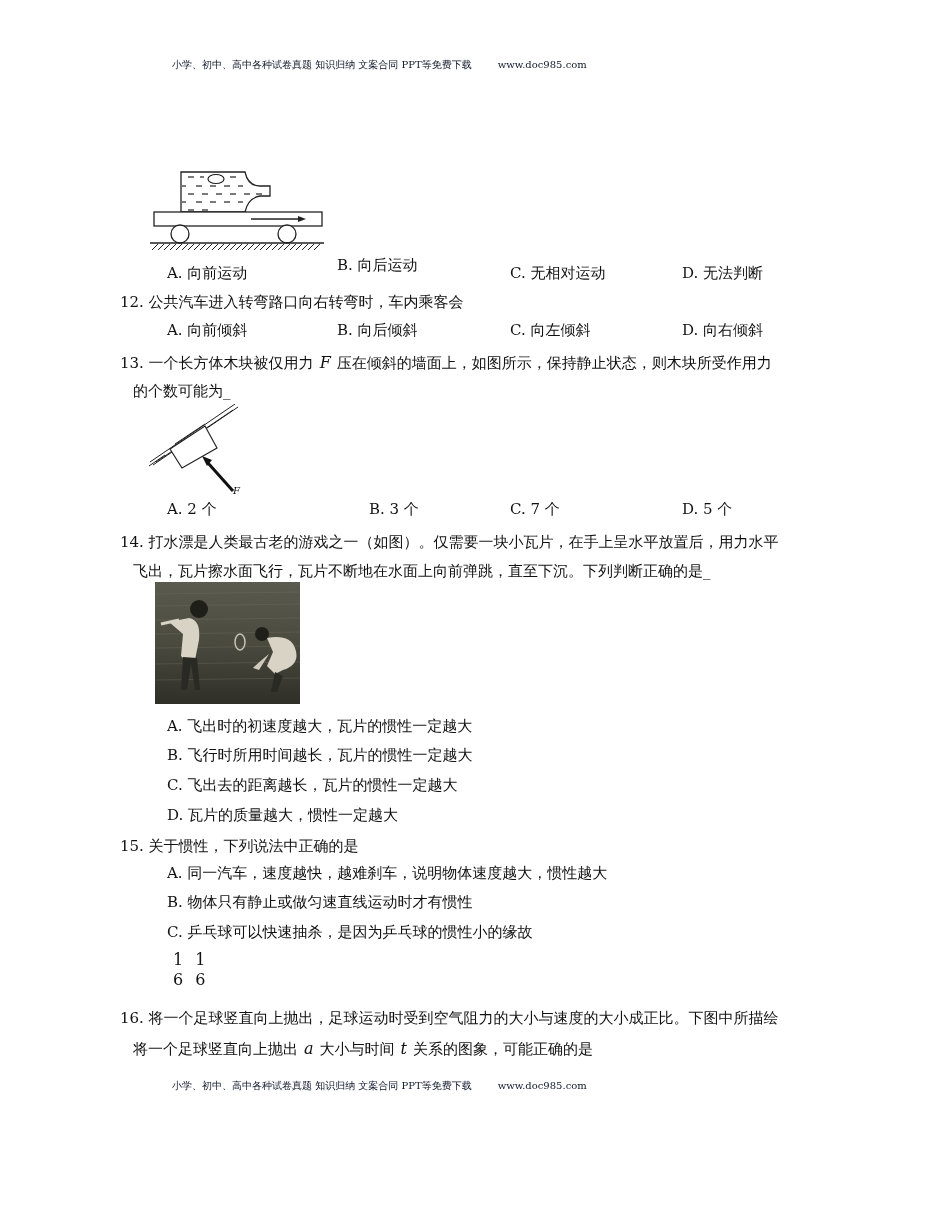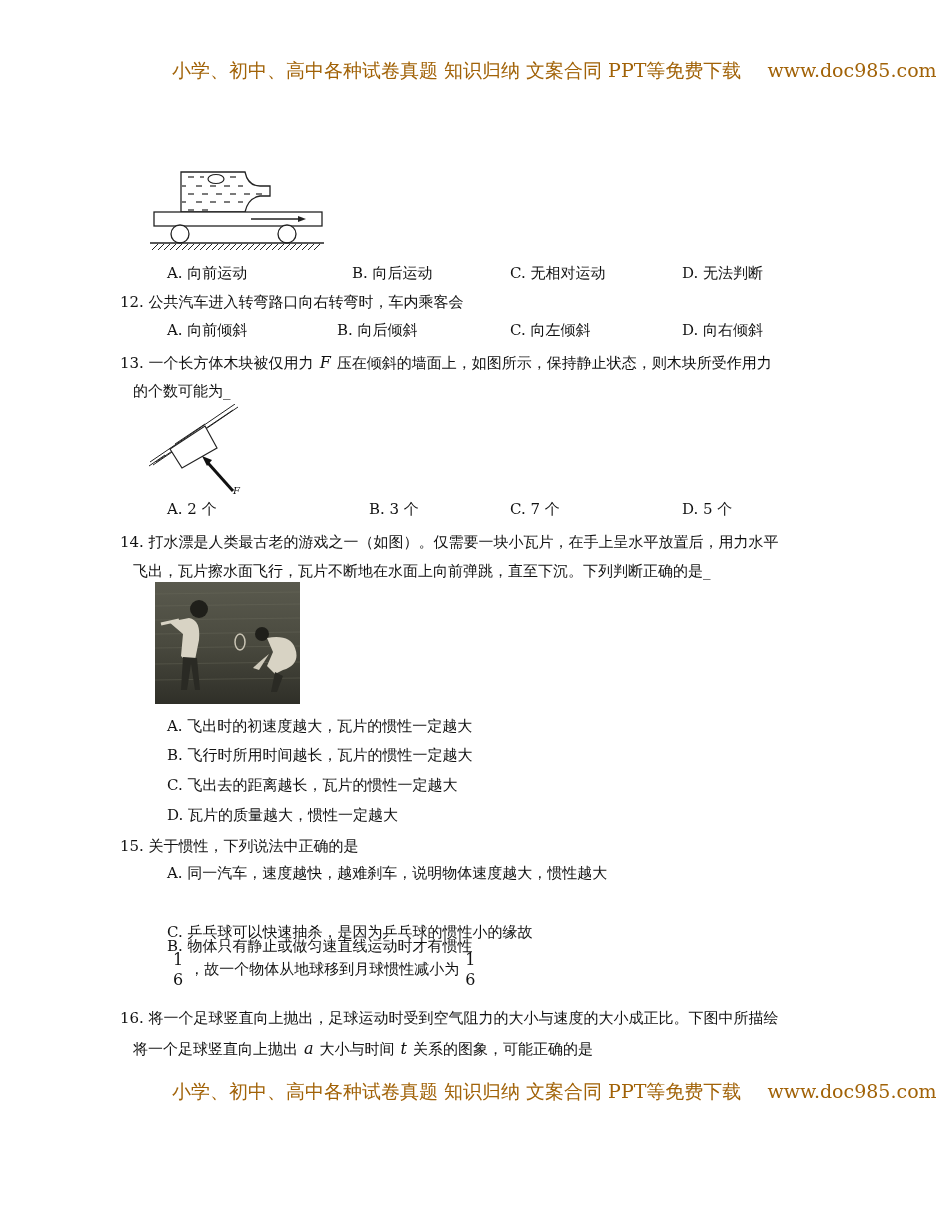--- a/index.html
+++ b/index.html
@@ -2,21 +2,21 @@
 <html><head>
 <meta charset="utf-8">
 <style>
   html, body { margin: 0; padding: 0; background: #ffffff; }
   body {
     width: 950px; height: 1230px; position: relative; overflow: hidden;
     font-family: "DejaVu Serif", "Liberation Serif", serif;
     color: #111; font-size: 15px;
   }
   .abs { position: absolute; white-space: nowrap; }
-  .hdr { font-size: 19px; color: #a16207; }
+  .hdr { font-size: 10px; color: #0f172a; }
   .hdr .url { margin-left: 26px; }
   .q { font-size: 15px; line-height: 29px; }
   .opt { font-size: 15px; }
   .ital { font-family: "DejaVu Serif", serif; font-style: italic; font-size: 16px; margin: 0 6px; }
   .frac { display: inline-block; vertical-align: middle; text-align: center; margin: 0 6px; font-size: 16px; line-height: 20px; }
   .frac span { display: block; }
   svg { position: absolute; }
   .photo { position: absolute; left: 155px; top: 582px; width: 145px; height: 122px; overflow: hidden; }
 </style>
 </head>
@@ -88,21 +88,21 @@
       <line x1="136" y1="82" x2="142" y2="76"></line>
       <line x1="142" y1="82" x2="148" y2="76"></line>
       <line x1="148" y1="82" x2="154" y2="76"></line>
       <line x1="154" y1="82" x2="160" y2="76"></line>
       <line x1="160" y1="82" x2="166" y2="76"></line>
       <line x1="166" y1="82" x2="172" y2="76"></line>
   </g>
 </svg>
 
 <div class="abs opt" style="left:167px; top:264px;">A. 向前运动</div>
-<div class="abs opt" style="left:337px; top:264px;margin-left:15px;">B. 向后运动</div>
+<div class="abs opt" style="left:337px; top:256px;">B. 向后运动</div>
 <div class="abs opt" style="left:510px; top:264px;">C. 无相对运动</div>
 <div class="abs opt" style="left:682px; top:264px;">D. 无法判断</div>
 
 <div class="abs q" style="left:120px; top:288px;">12. 公共汽车进入转弯路口向右转弯时，车内乘客会</div>
 <div class="abs opt" style="left:167px; top:321px;">A. 向前倾斜</div>
 <div class="abs opt" style="left:337px; top:321px;">B. 向后倾斜</div>
 <div class="abs opt" style="left:510px; top:321px;">C. 向左倾斜</div>
 <div class="abs opt" style="left:682px; top:321px;">D. 向右倾斜</div>
 
 <div class="abs q" style="left:120px; top:348px;">
@@ -166,24 +166,24 @@
   </svg>
 </div>
 
 <div class="abs opt" style="left:167px; top:717px;">A. 飞出时的初速度越大，瓦片的惯性一定越大</div>
 <div class="abs opt" style="left:167px; top:746px;">B. 飞行时所用时间越长，瓦片的惯性一定越大</div>
 <div class="abs opt" style="left:167px; top:776px;">C. 飞出去的距离越长，瓦片的惯性一定越大</div>
 <div class="abs opt" style="left:167px; top:806px;">D. 瓦片的质量越大，惯性一定越大</div>
 
 <div class="abs q" style="left:120px; top:832px;">15. 关于惯性，下列说法中正确的是</div>
 <div class="abs opt" style="left:167px; top:864px;">A. 同一汽车，速度越快，越难刹车，说明物体速度越大，惯性越大</div>
-<div class="abs opt" style="left:167px; top:893px;margin-top:44px;">B. 物体只有静止或做匀速直线运动时才有惯性</div>
+<div class="abs opt" style="left:167px; top:893px;">B. 物体只有静止或做匀速直线运动时才有惯性</div>
 <div class="abs opt" style="left:167px; top:923px;">C. 乒乓球可以快速抽杀，是因为乒乓球的惯性小的缘故</div>
 <div class="abs opt" style="left:167px; top:950px;">
-  <span class="frac"><span>1</span><span>6</span></span><span>，故一个物体从地球移到月球惯性减小为</span><span class="frac"><span>1</span><span>6</span></span>
+  <span class="frac"><span>1</span><span>6</span></span><span class="frac"><span>1</span><span>6</span></span>
 </div>
 
 <div class="abs q" style="left:120px; top:1004px;">16. 将一个足球竖直向上抛出，足球运动时受到空气阻力的大小与速度的大小成正比。下图中所描绘</div>
 <div class="abs q" style="left:133px; top:1034px;">
   <span>将一个足球竖直向上抛出</span><span class="ital">a</span><span>大小与时间</span><span class="ital">t</span><span>关系的图象，可能正确的是</span>
 </div>
 
 <div class="abs hdr" style="left:172px; top:1079px;">
   <span>小学、初中、高中各种试卷真题  知识归纳  文案合同  PPT等免费下载</span><span class="url">www.doc985.com</span>
 </div>

